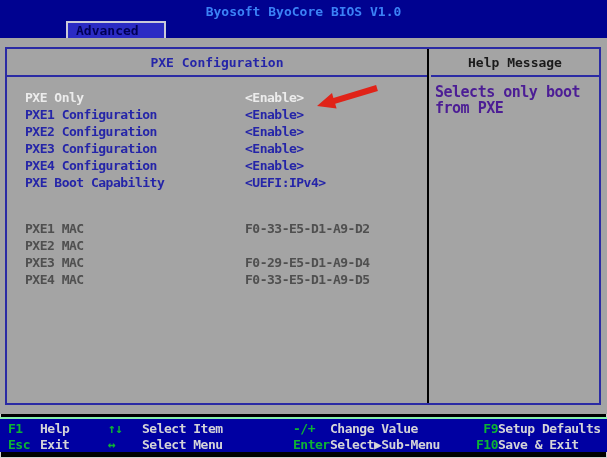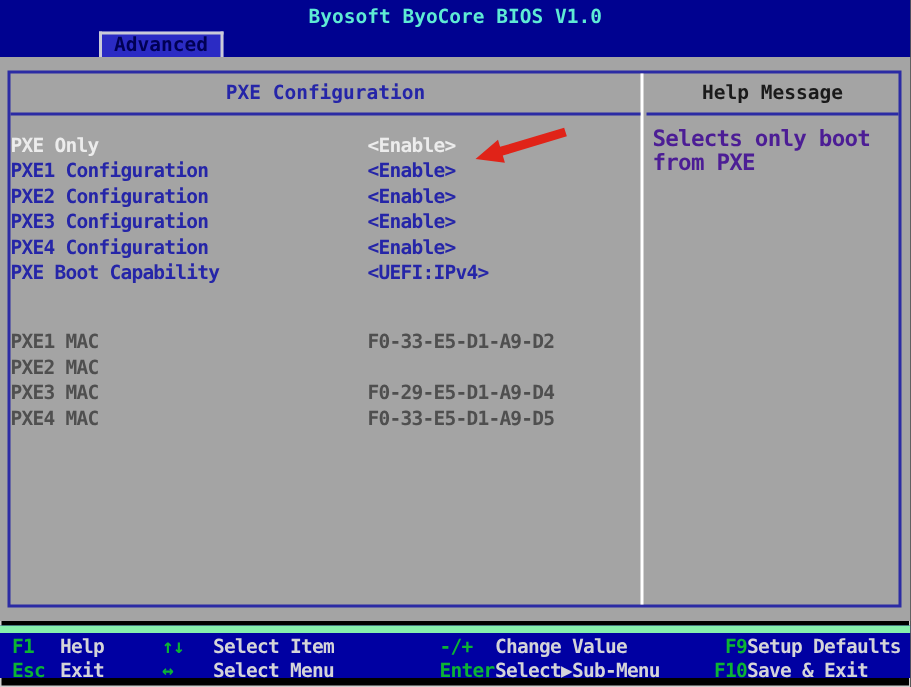--- a/index.html
+++ b/index.html
@@ -3,49 +3,49 @@
 <meta charset="utf-8">
 <style>
   html,body{margin:0;padding:0;background:#222;}
   *{box-sizing:border-box;font-family:"DejaVu Sans Mono","Liberation Mono",monospace;}
   #bios{position:relative;width:607px;height:458px;background:#000;overflow:hidden;
         outline:1px solid #cfcfcf;outline-offset:-1px;font-weight:bold;}
 
   
   .topbar{position:absolute;left:0;top:0;width:607px;height:38px;background:#000290;}
   .bios-title{position:absolute;left:0;top:4px;width:100%;text-align:center;
-              color:#5eead4;font-size:13px;letter-spacing:0px;}
-  .tab{position:absolute;left:66px;top:21px;height:17px;padding:1px 8px 0 8px;
+              color:#3b82f6;font-size:13px;letter-spacing:0px;}
+  .tab{position:absolute;left:66px;top:21px;height:17px;padding:1px 25px 0 8px;
        background:#2b2bc4;border:2px solid #cacad8;border-bottom:none;
        color:#000055;font-size:13px;line-height:13px;}
 
   
   .screen{position:absolute;left:0;top:38px;width:607px;height:376px;background:#a4a4a4;}
   .panel{position:absolute;left:5px;top:9px;width:596px;height:358px;border:2px solid #2b2ba4;}
-  .panel-left{position:absolute;left:0;top:0;bottom:0;width:422px;border-right:2px solid #ffffff;}
+  .panel-left{position:absolute;left:0;top:0;bottom:0;width:422px;border-right:2px solid #000000;}
   .panel-right{position:absolute;left:424px;right:0;top:0;bottom:0;}
   .pane-header{height:28px;line-height:28px;text-align:center;border-bottom:2px solid #2b2ba4;
                font-size:13px;}
   .panel-left .pane-header{color:#2525a8;}
   .panel-right .pane-header{color:#1a1a1a;}
 
   .items{margin-top:12px;}
-  .row{position:relative;height:17px;line-height:17px;
+  .row{position:relative;height:17px;line-height:17px;padding-left:18px;
        font-size:13px;letter-spacing:-0.5px;color:#2525a8;white-space:nowrap;}
   .row .val{position:absolute;left:238px;top:0;}
   .row.selected{color:#ececec;}
   .mac-group{margin-top:29px;}
   .mac-group .row{color:#4f4f4f;}
 
   .help-text{padding:7px 0 0 4px;color:#4c1d95;font-size:15px;line-height:16px;
              letter-spacing:-0.5px;}
 
   
   .footer{position:absolute;left:0;top:417px;width:607px;height:35px;background:#0000a2;
-          border-top:5px solid #86efac;}
+          border-top:2px solid #86efac;}
   .hint{position:absolute;white-space:nowrap;font-size:13px;letter-spacing:-0.5px;
         line-height:14px;}
   .hint .k{display:inline-block;color:#0cb434;}
   .hint .lbl{color:#d4d4d8;}
   .c1 .k{width:32px;} .c2 .k{width:34px;} .c3 .k{width:37px;} .c4 .k{width:30px;text-align:right;}
   .r1{top:3px;} .r2{top:19px;}
   .x1{left:8px;} .x2{left:108px;} .x3{left:293px;} .x4{left:468px;}
 
   
   .arrow-overlay{position:absolute;left:0;top:0;width:607px;height:458px;pointer-events:none;}

